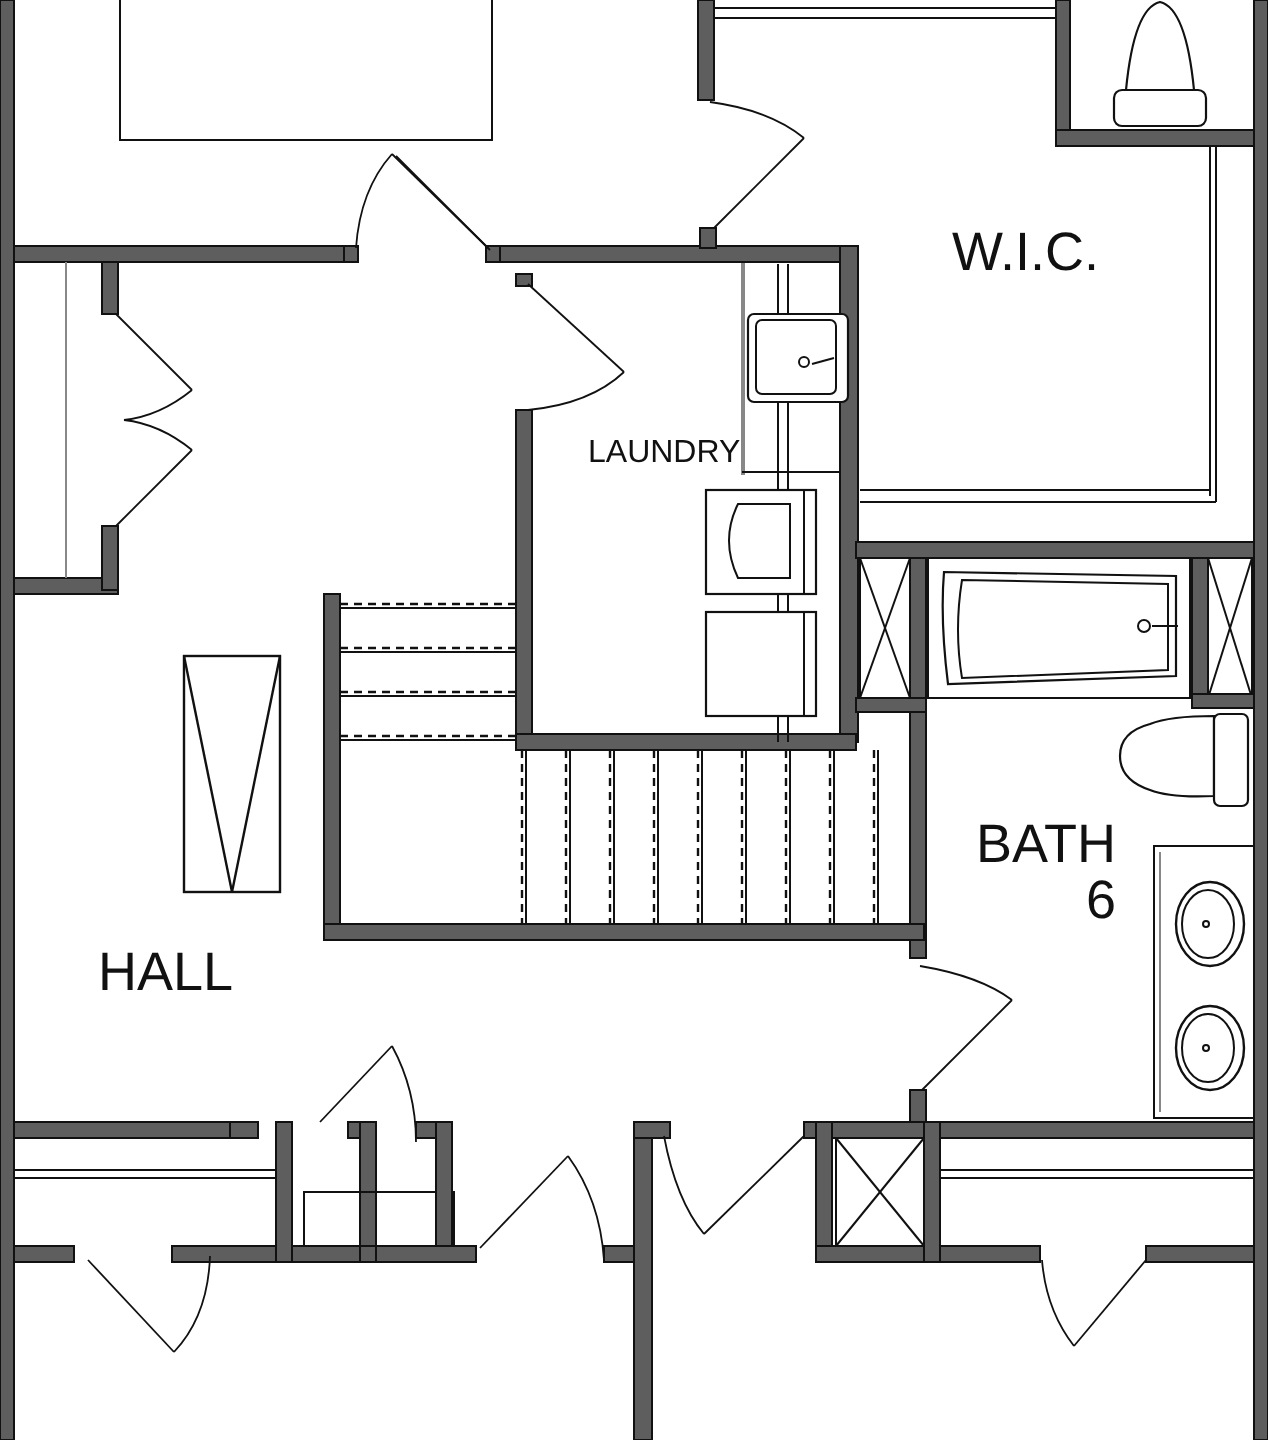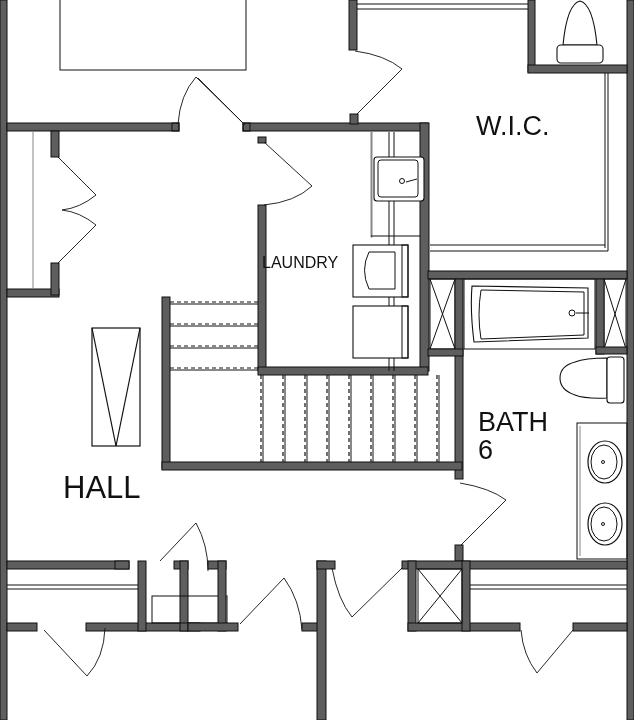--- a/index.html
+++ b/index.html
@@ -6,25 +6,25 @@
   body { width: 634px; height: 720px; overflow: hidden; position: relative; }
   #plan { position: absolute; left: 0; top: 0; }
   .wall { fill: #5e5e5e; stroke: #111; stroke-width: 1; }
   .thin { fill: none; stroke: #111; stroke-width: 1; }
   .thin2 { fill: none; stroke: #111; stroke-width: 1.2; }
   .grey { fill: none; stroke: #888; stroke-width: 1; }
   .dash { fill: none; stroke: #111; stroke-width: 1.2; stroke-dasharray: 4 3; }
   .arc { fill: none; stroke: #111; stroke-width: 0.9; }
   .leaf { fill: #fff; stroke: #111; stroke-width: 0.9; }
   .fix { fill: #fff; stroke: #111; stroke-width: 1.1; }
-  .label { position: absolute; font-family: "Liberation Sans", sans-serif; color: #111; white-space: pre; text-align: left; line-height: 1.05; }
+  .label { position: absolute; font-family: "Liberation Sans", sans-serif; color: #111; white-space: pre; text-align: right; line-height: 1.05; }
   .lbl-wic { left: 476px; top: 112px; font-size: 27px; }
-  .lbl-laundry { left: 262px; top: 219px; font-size: 16px; margin-top: 36px; }
+  .lbl-laundry { left: 294px; top: 219px; font-size: 16px; }
   .lbl-bath { left: 478px; top: 408px; font-size: 27px; width: 80px; }
-  .lbl-hall { left: 63px; top: 472px; font-size: 31px; }
+  .lbl-hall { left: 49px; top: 472px; font-size: 27px; }
 </style>
 </head>
 <body>
 
 <svg id="plan" width="634" height="720" viewBox="0 0 634 720" xmlns="http://www.w3.org/2000/svg">
 
   <rect class="wall" x="0" y="0" width="7" height="720"></rect>
 
   <rect class="wall" x="627" y="0" width="7" height="720"></rect>
 

